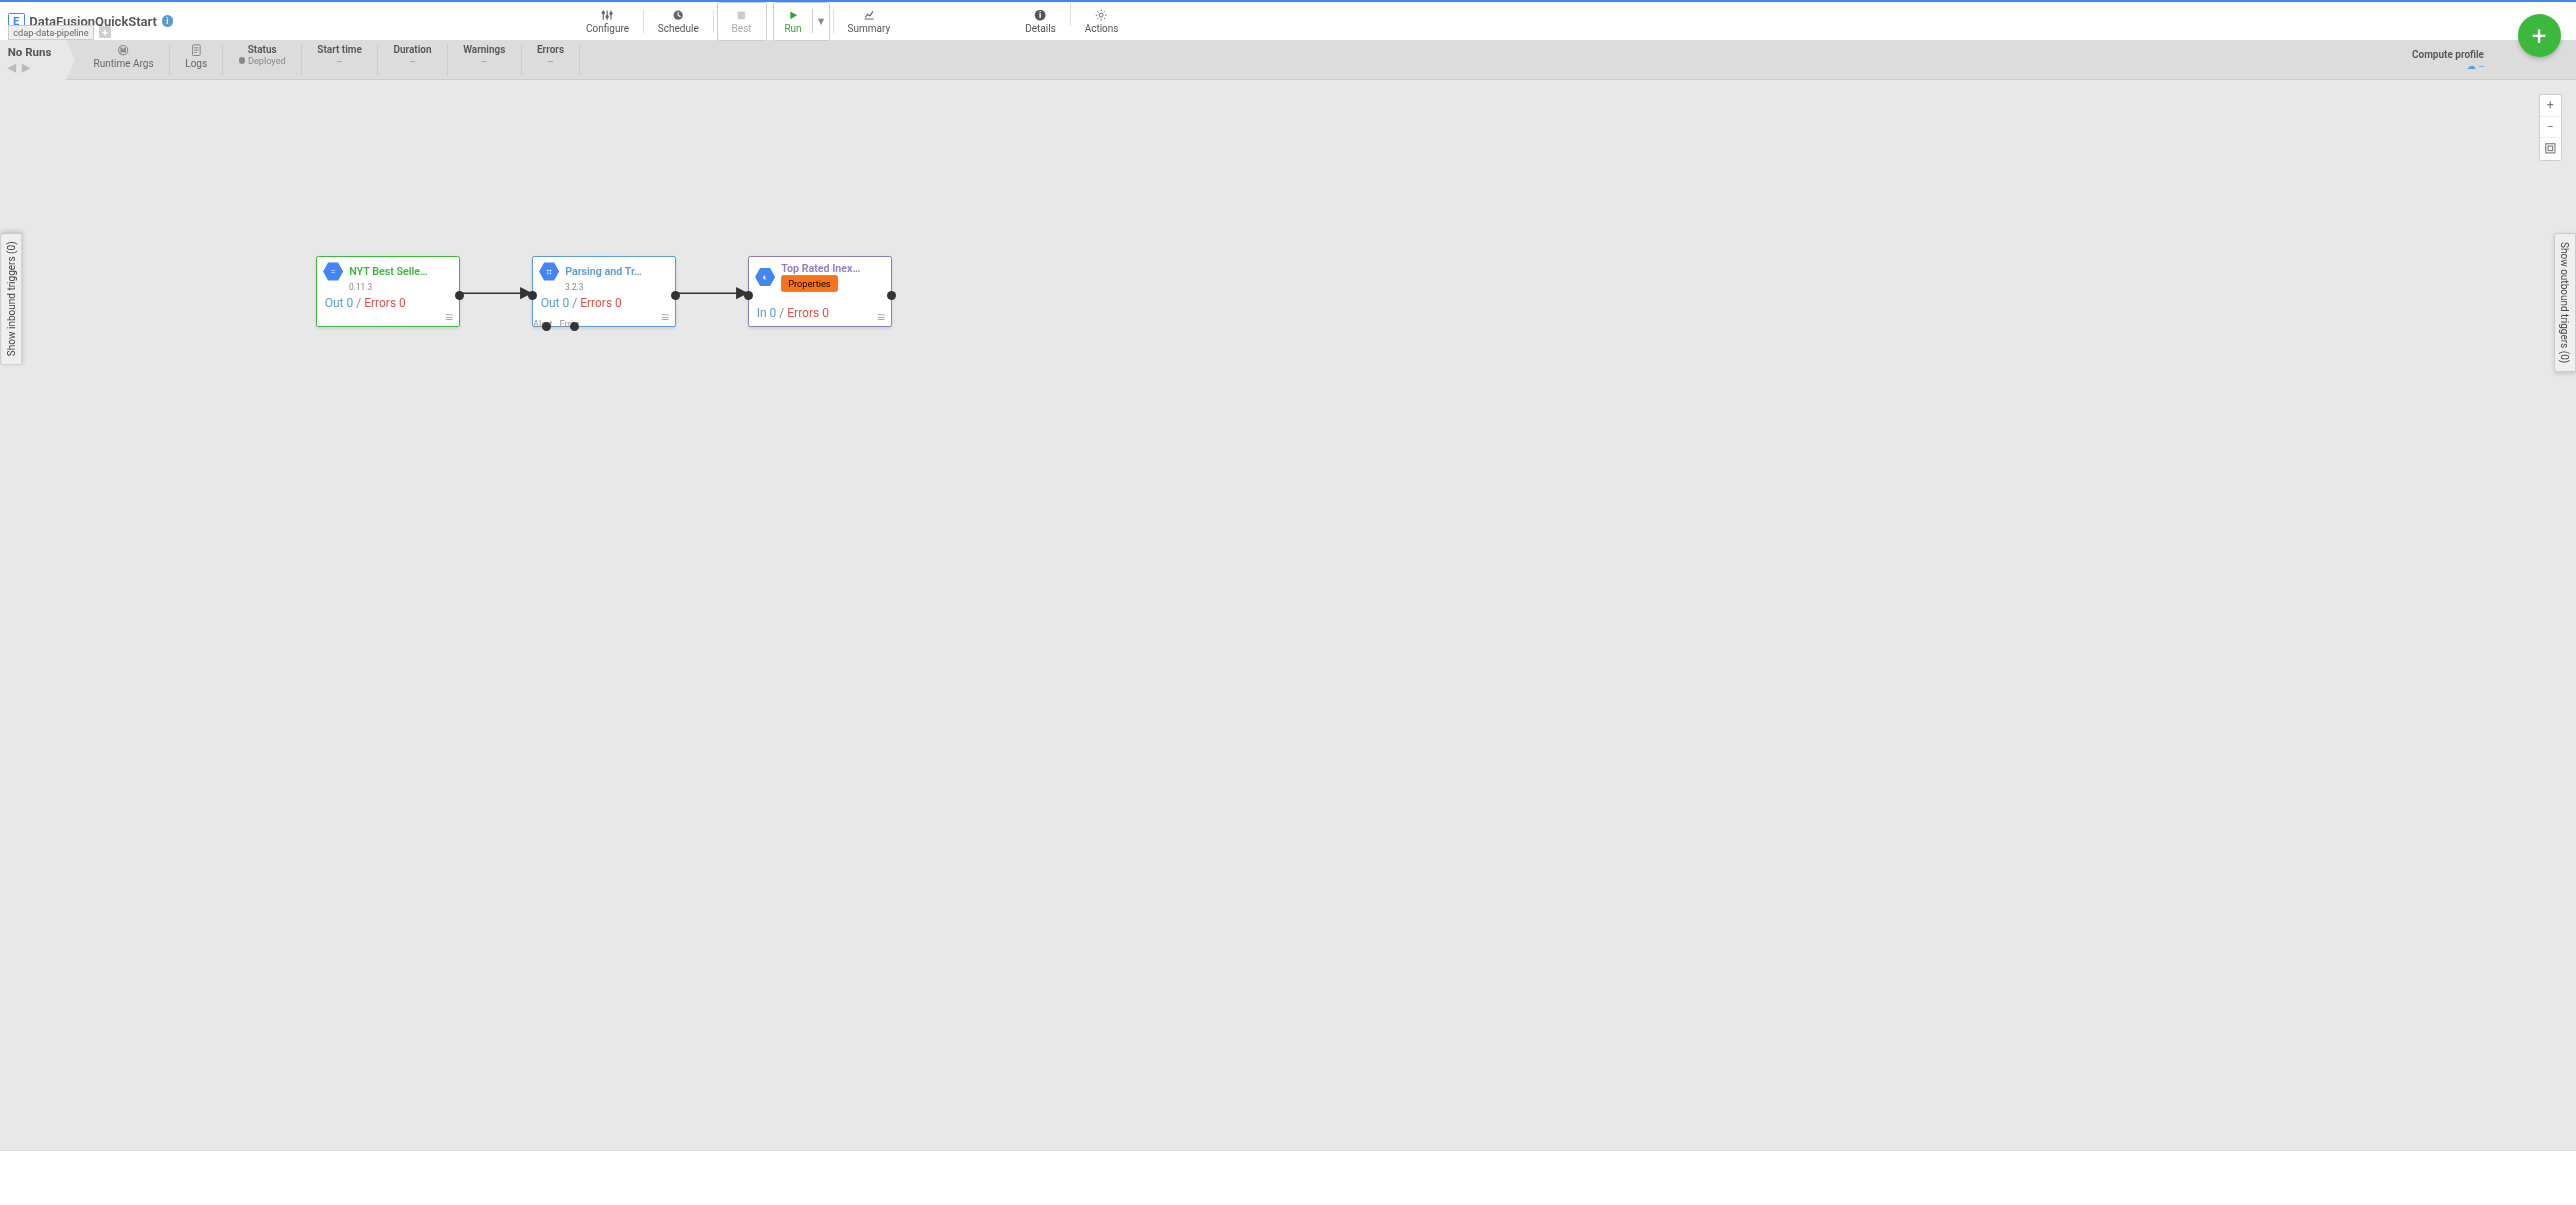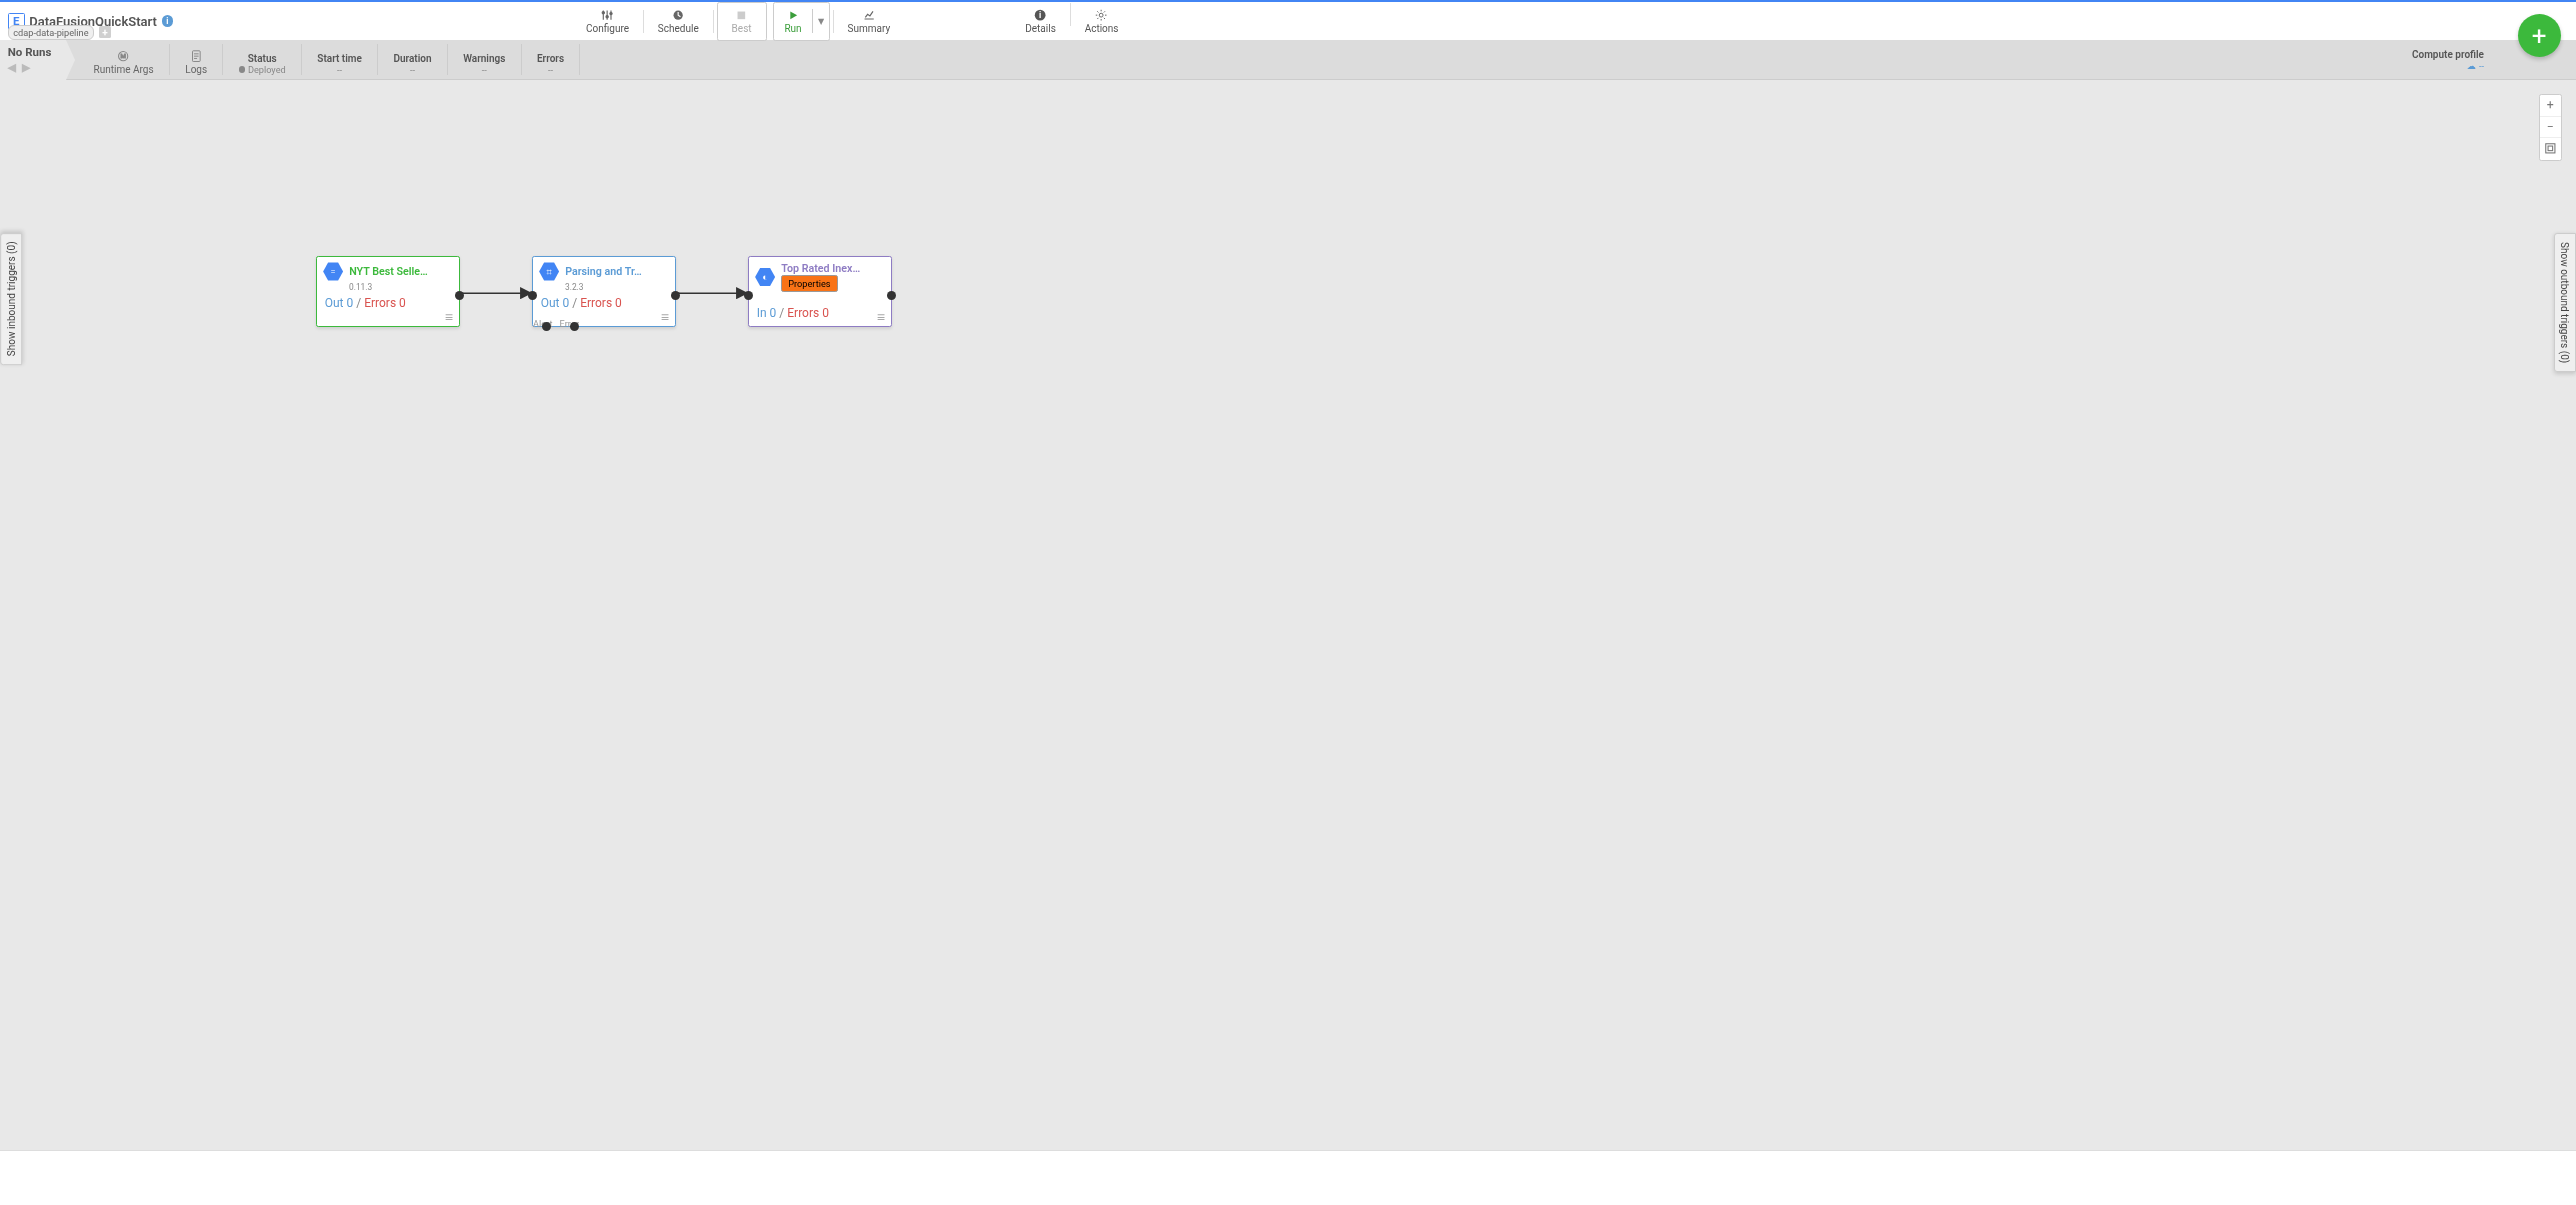--- a/index.html
+++ b/index.html
@@ -3,38 +3,38 @@
 <meta charset="utf-8">
 <style>
 *{box-sizing:border-box;margin:0;padding:0;font-family:-apple-system,BlinkMacSystemFont,"Segoe UI",Roboto,Helvetica,Arial,sans-serif}
 body{background:#e8e8e8;color:#333;overflow:hidden;position:relative;width:100vw;height:100vh}
 .topbar{background:#fff;border-top:2.3px solid #4285f4;display:flex;align-items:center;height:40px;padding:0 7.7px;position:relative}
 .logo-area{display:flex;align-items:center;gap:4.6px}
 .logo-badge{border:1.5px solid #4285f4;color:#4285f4;font-weight:700;font-size:11.5px;width:17px;height:17px;display:flex;align-items:center;justify-content:center;border-radius:1.5px}
 .title{font-weight:600;font-size:13px;color:#555}
 .info-i{width:11.5px;height:11.5px;border-radius:50%;background:#5b9bd5;color:#fff;font-size:8.4px;display:flex;align-items:center;justify-content:center;font-weight:700}
 .pipe-row{position:absolute;top:23px;left:7.7px;display:flex;align-items:center;gap:4.6px}
-.pipe-tag{background:#efefef;border:0.8px solid #ccc;border-radius:6px;font-size:9.2px;color:#666;padding:0.8px 4.6px}
+.pipe-tag{background:#efefef;border:0.8px solid #ccc;border-radius:0;font-size:9.2px;color:#666;padding:0.8px 4.6px}
 .plus-tag{background:#d0d0d0;color:#fff;border-radius:1.5px;width:12.3px;height:12.3px;display:flex;align-items:center;justify-content:center;font-size:10px;font-weight:700}
 .tool-group{display:flex;margin-left:auto;align-items:center}
 .tool-btn{display:flex;flex-direction:column;align-items:center;justify-content:center;padding:0 14px;height:37px;color:#555;font-size:10px;cursor:pointer;position:relative}
 .tool-btn .ic{height:14px;display:flex;align-items:center;justify-content:center;color:#666}
 .div{width:0.8px;height:23px;background:#ddd}
 .stop-box,.run-box{border:0.8px solid #ccc;border-radius:2.3px;margin:0 3.1px;display:flex;align-items:center}
 .stop-box .tool-btn{color:#aaa}
 .run-box .tool-btn{color:#3b9e3b;padding:0 10.7px}
 .run-caret{border-left:0.8px solid #ccc;padding:4.6px 4.6px;color:#888;cursor:pointer}
 .right-tools{display:flex;margin-left:107px}
 .fab{position:absolute;right:15.3px;top:14px;width:43px;height:43px;border-radius:50%;background:#3cb93c;display:flex;align-items:center;justify-content:center;color:#fff;font-size:26px;z-index:20;box-shadow:0 2.3px 4.6px rgba(0,0,0,.2);cursor:pointer}
 .statusbar{background:#dcdcdc;height:40px;display:flex;align-items:center;border-bottom:0.8px solid #ccc}
 .no-runs{background:#e8e8e8;height:40px;padding:3.1px 7.7px;display:flex;flex-direction:column;justify-content:center;min-width:66px;font-weight:700;font-size:11.5px;color:#555;position:relative}
 .no-runs::after{content:"";position:absolute;right:-9.2px;top:0;border-top:20px solid transparent;border-bottom:20px solid transparent;border-left:9.2px solid #e8e8e8}
 .arrows{display:flex;gap:6.1px;margin-top:1.5px}
 .arrows span{color:#bbb;font-size:10.7px}
-.stat-cell{display:flex;flex-direction:column;align-items:center;justify-content:flex-end;padding:0 15.3px;font-size:10px;color:#666;border-right:0.8px solid #ccc;height:31px}
+.stat-cell{display:flex;flex-direction:column;align-items:center;justify-content:flex-start;padding:0 15.3px;font-size:10px;color:#666;border-right:0.8px solid #ccc;height:31px}
 .stat-cell:last-child{border-right:none}
 .stat-label{font-weight:600;color:#555}
 .stat-val{color:#888;font-size:9.2px;display:flex;align-items:center;gap:3.1px}
 .dot{width:6.1px;height:6.1px;border-radius:50%;background:#888}
 .compute{margin-left:auto;margin-right:92px;text-align:right;font-size:10px;color:#555}
 .compute .clabel{font-weight:600}
 .compute .cval{color:#5b9bd5;font-size:9.2px;display:flex;align-items:center;justify-content:flex-end;gap:3.1px}
 .canvas{position:relative;height:calc(100vh - 80px);background:#e8e8e8;overflow:hidden}
 .zoom-ctrl{position:absolute;top:14px;right:14px;background:#fff;border:0.8px solid #ccc;border-radius:2.3px;display:flex;flex-direction:column;z-index:5}
 .zoom-ctrl div{width:21.5px;height:21.5px;display:flex;align-items:center;justify-content:center;color:#777;font-size:12.3px;border-bottom:0.8px solid #eee;cursor:pointer}

